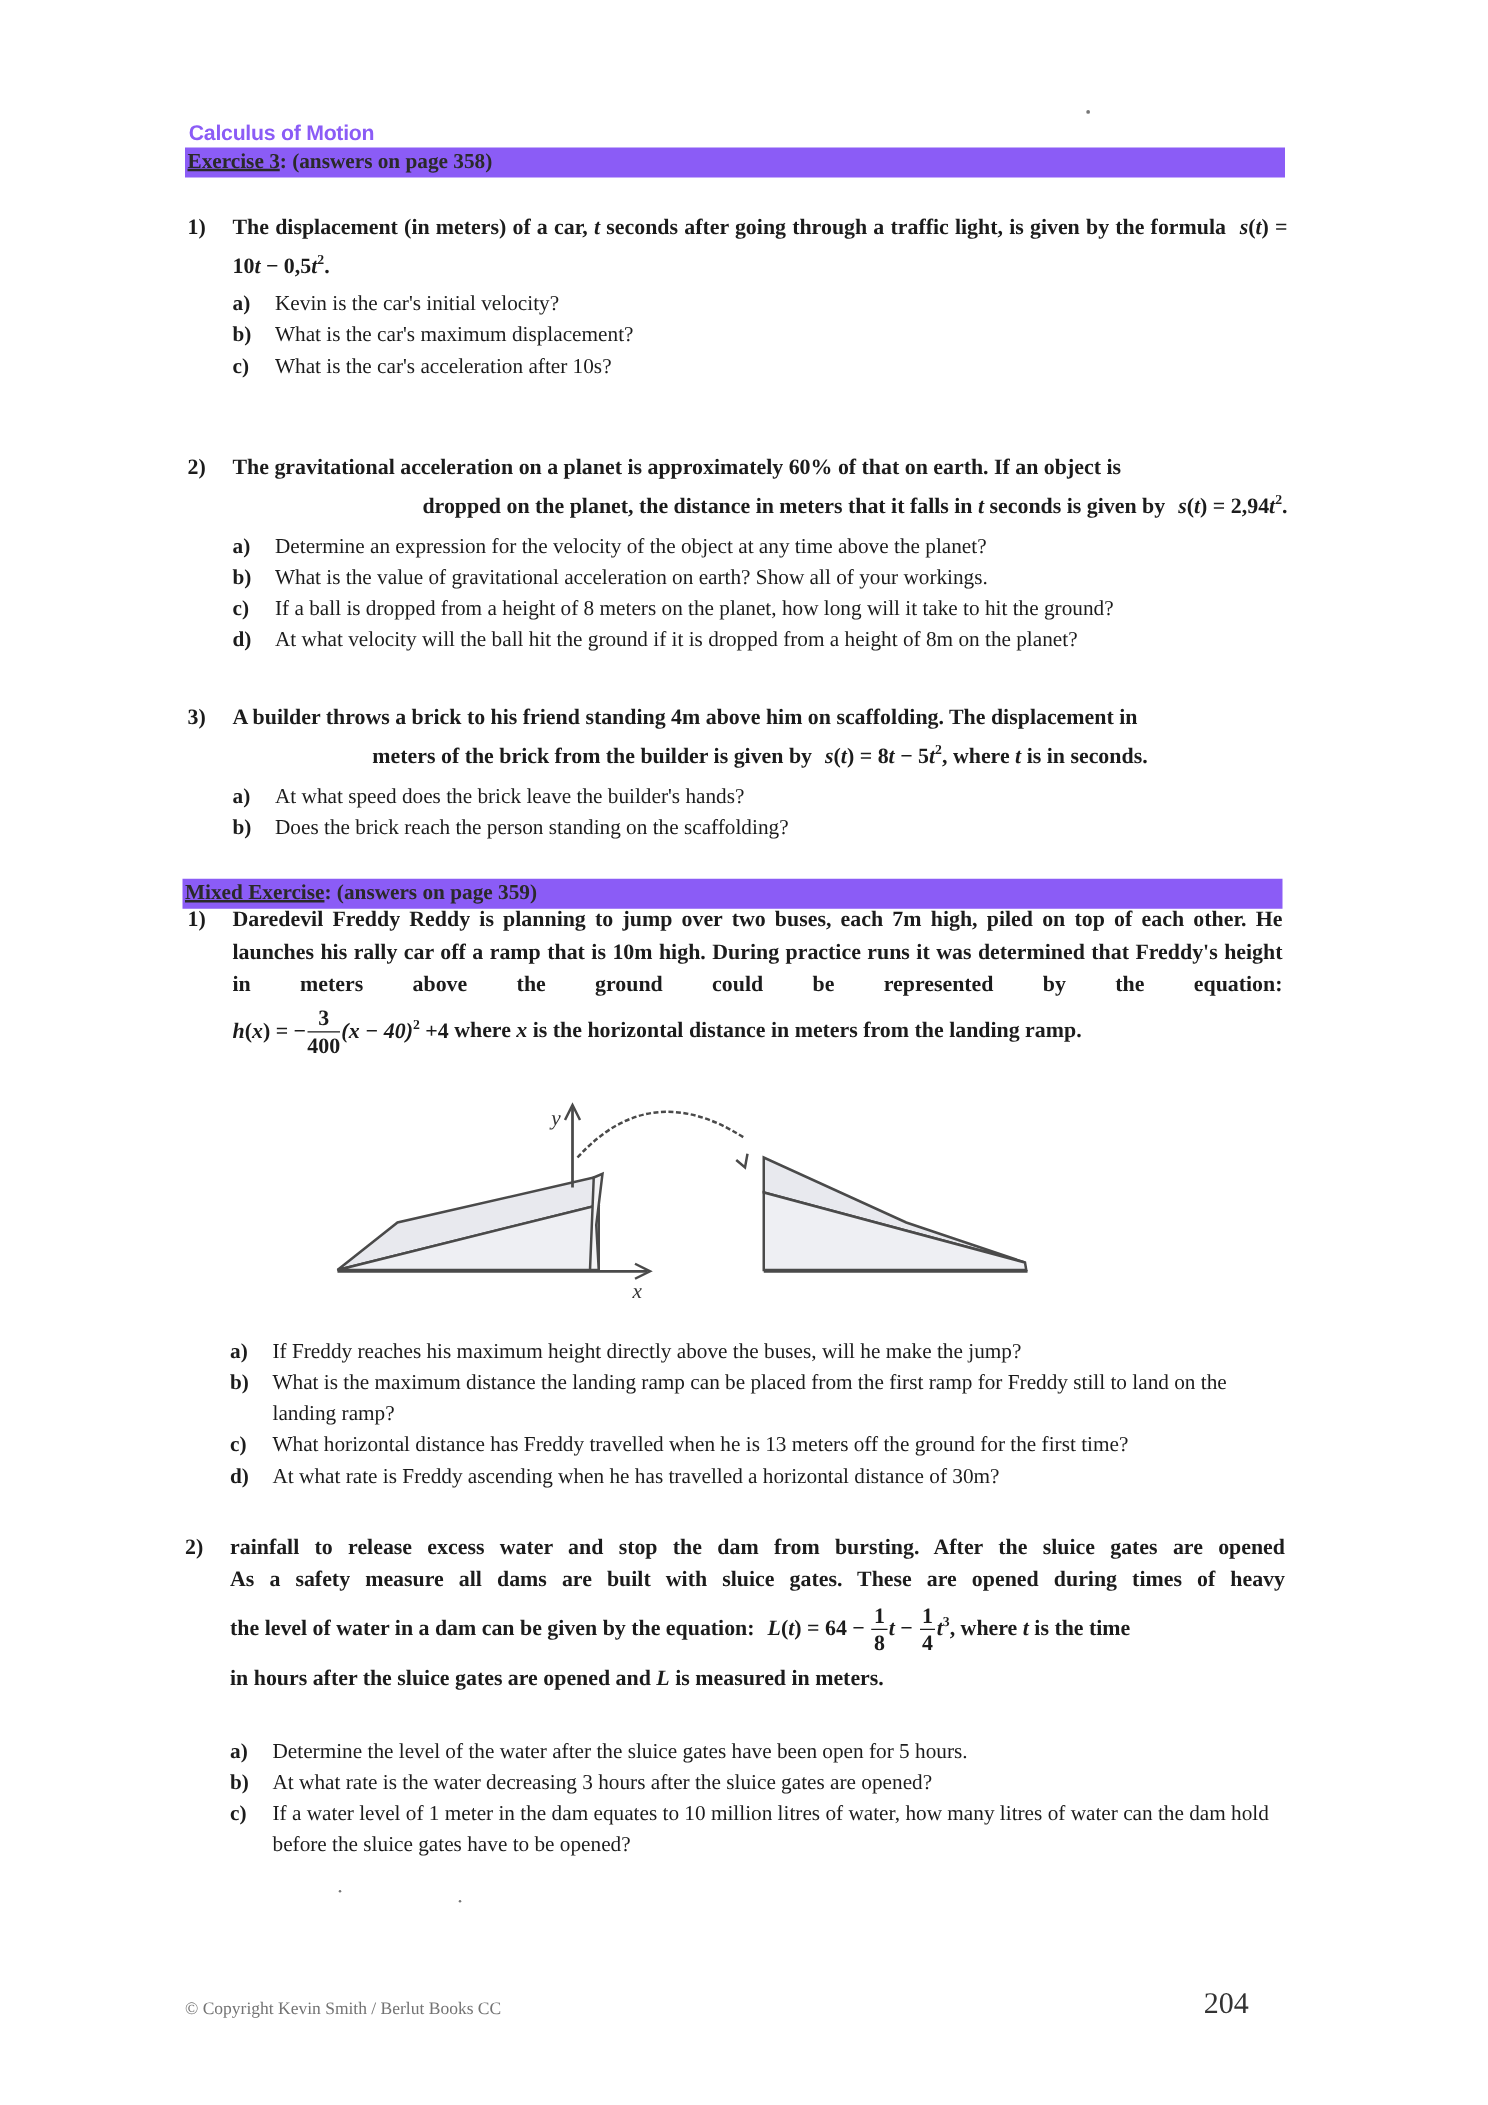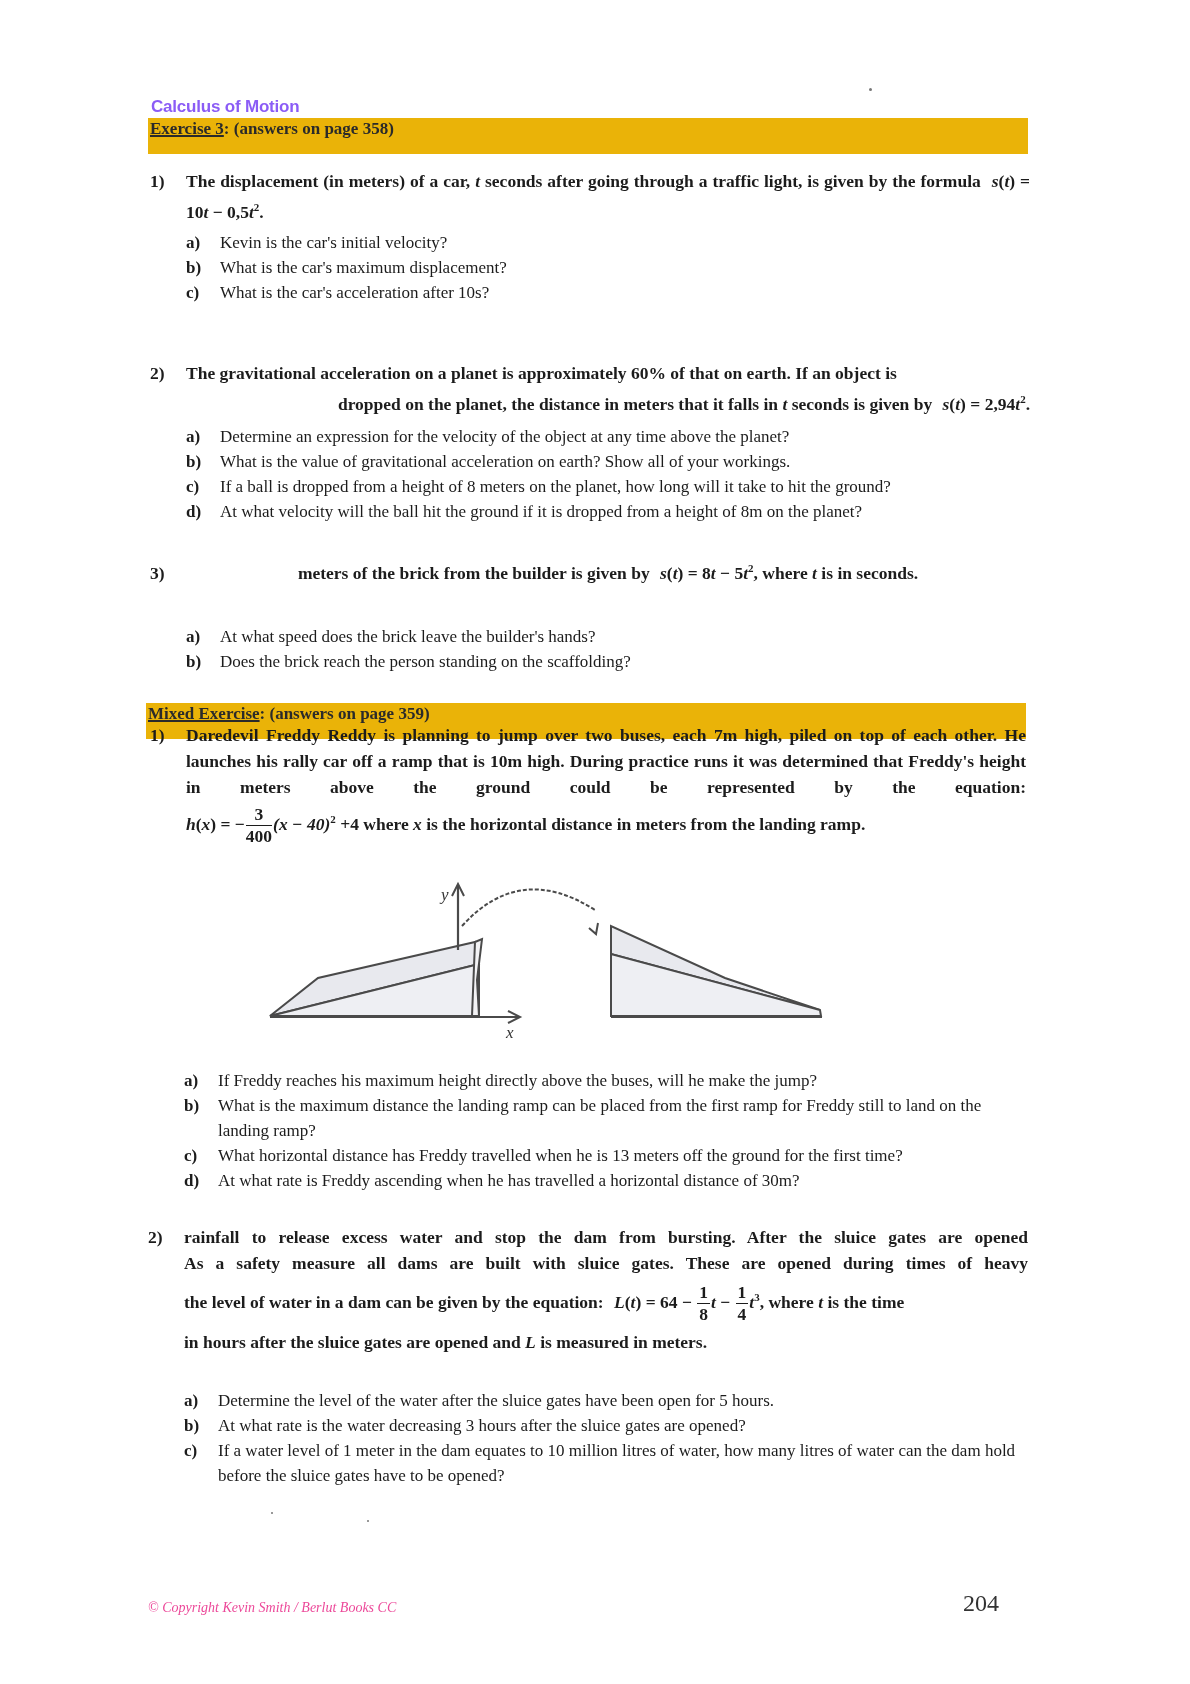--- a/index.html
+++ b/index.html
@@ -1,35 +1,35 @@
 <!DOCTYPE html>
 <html><head>
 <meta charset="utf-8">
 <style>
   html, body { margin: 0; padding: 0; background: #ffffff; }
   body { width: 1190px; height: 1684px; position: relative; overflow: hidden; color: #1c1c1c;
          font-family: "Liberation Serif", "DejaVu Serif", serif; }
   .abs { position: absolute; }
   .running-head { left: 151px; top: 97px; font-family: "Liberation Sans", "DejaVu Sans", sans-serif; font-size: 17px; font-weight: bold; color: #8b5cf6; letter-spacing: -0.2px; }
-  .band { height: 36px; background: #eab308; }
+  .band { height: 24px; background: #8b5cf6; }
   .band-text { font-size: 17px; font-weight: bold; color: #2a2a2a; line-height: 22px; padding-left: 2px; white-space: nowrap; }
   .band-text u { text-decoration-thickness: 1.5px; }
   .q { font-size: 17.5px; font-weight: bold; line-height: 31px; }
   .q .num { position: absolute; left: 0; }
   .q .body { margin-left: 36px; text-align: justify; }
   .sub { font-size: 17px; line-height: 25px; }
   .sub .lbl { position: absolute; left: 0; font-weight: bold; }
   .sub .txt { margin-left: 34px; }
   .sub-item { position: relative; }
   i.v { font-style: italic; }
   sup { font-size: 11px; vertical-align: 7px; line-height: 0; }
   .frac { display: inline-block; vertical-align: middle; text-align: center; line-height: 1; margin: 0 1px; }
   .frac .n { display: block; border-bottom: 1.3px solid #1c1c1c; padding: 0 2px 1px; }
   .frac .d { display: block; padding-top: 2px; }
-  .footer-left { left: 148px; top: 1600px; font-size: 14px; color: #ec4899; font-style: italic; }
+  .footer-left { left: 148px; top: 1600px; font-size: 14px; color: #737373; }
   .footer-right { left: 963px; top: 1590px; font-size: 24px; color: #333; }
   .speck { position: absolute; background: #777; border-radius: 50%; }
 </style>
 </head>
 <body>
 
 <div class="abs running-head">Calculus of Motion</div>
 
 <div class="abs band" style="left:148px; top:118px; width:880px;">
   <div class="band-text">
@@ -83,20 +83,21 @@
     </div>
   <div class="sub-item">
       <span class="lbl">d)</span>
       <div class="txt">At what velocity will the ball hit the ground if it is dropped from a height of 8m on the planet?</div>
     </div>
 </div>
 
 <div class="abs q" style="left:150px; top:558px; width:880px;">
   <span class="num">3)</span>
   <div class="body">
+    <div>A builder throws a brick to his friend standing 4m above him on scaffolding. The displacement in</div>
     <div style="text-align:center;"><span>meters of the brick from the builder is given by</span>
       <span style="margin-left:6px;"><i class="v">s</i>(<i class="v">t</i>) = <span>8</span><i class="v">t</i><span> − 5</span><i class="v">t</i><sup>2</sup></span><span>, where </span><i class="v">t</i><span> is in seconds.</span>
     </div>
   </div>
 </div>
 <div class="abs sub" style="left:186px; top:624px; width:840px;">
   <div class="sub-item">
       <span class="lbl">a)</span>
       <div class="txt">At what speed does the brick leave the builder's hands?</div>
     </div>

